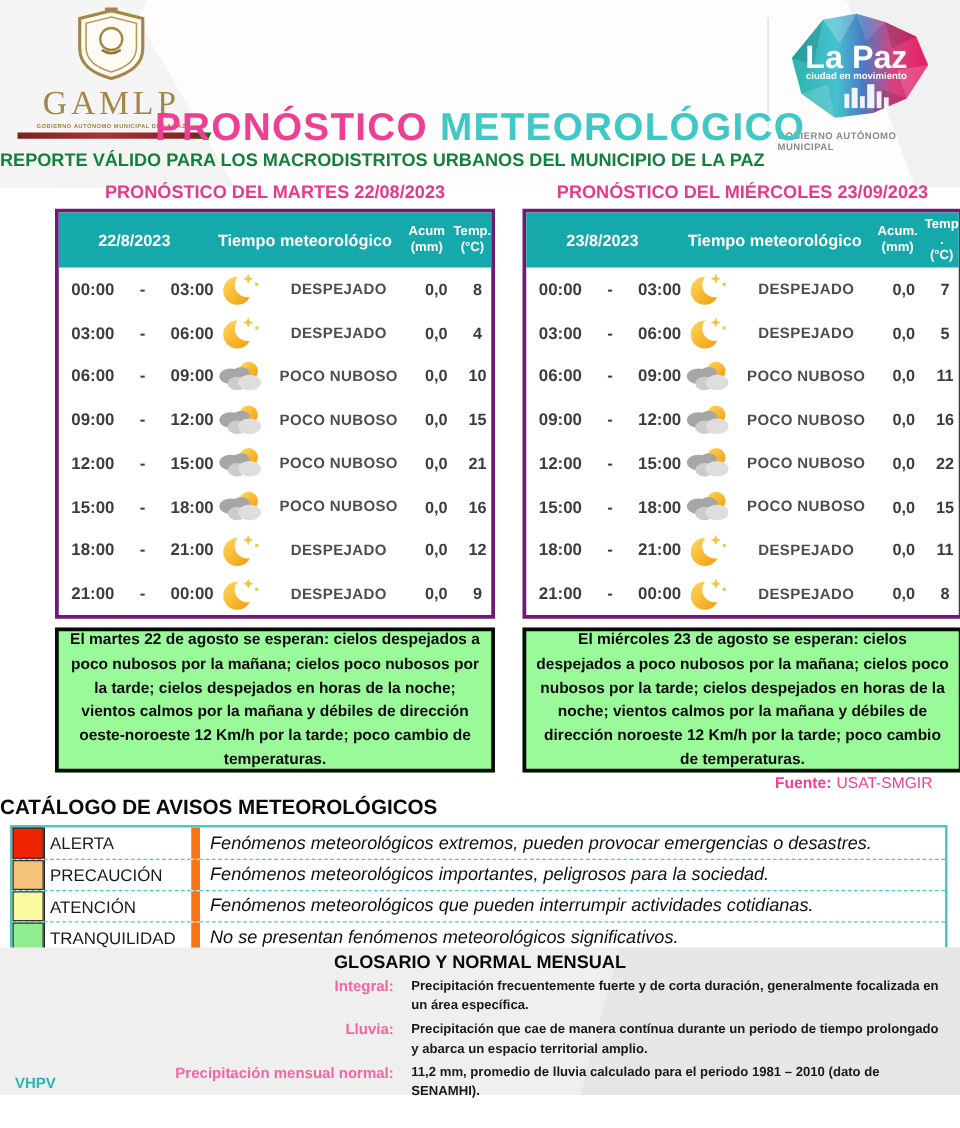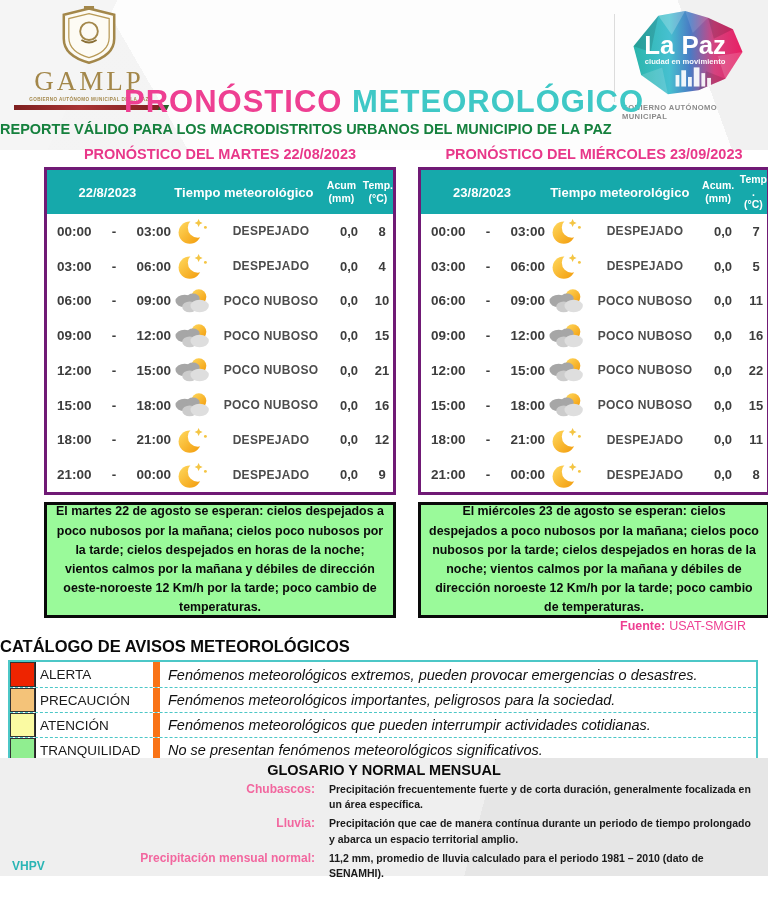--- a/index.html
+++ b/index.html
@@ -522,21 +522,21 @@
         </div>
         <div class="cat-level">TRANQUILIDAD</div>
         <div class="cat-desc">No se presentan fenómenos meteorológicos significativos.</div>
       </div>
     </div>
 
   <div class="glossary">
     <div class="glossary-title">GLOSARIO Y NORMAL MENSUAL</div>
     <div id="glossary-entries">
         <div class="gl-entry">
-          <div class="gl-term"><span>Chubascos:</span></div>
+          <div class="gl-term"><span>Integral:</span></div>
           <div class="gl-def">Precipitación frecuentemente fuerte y de corta duración, generalmente focalizada en un área específica.</div>
         </div>
         <div class="gl-entry">
           <div class="gl-term"><span>Lluvia:</span></div>
           <div class="gl-def">Precipitación que cae de manera contínua durante un periodo de tiempo prolongado y abarca un espacio territorial amplio.</div>
         </div>
         <div class="gl-entry">
           <div class="gl-term"><span>Precipitación mensual normal:</span></div>
           <div class="gl-def">11,2 mm, promedio de lluvia calculado para el periodo 1981 – 2010 (dato de SENAMHI).</div>
         </div>

